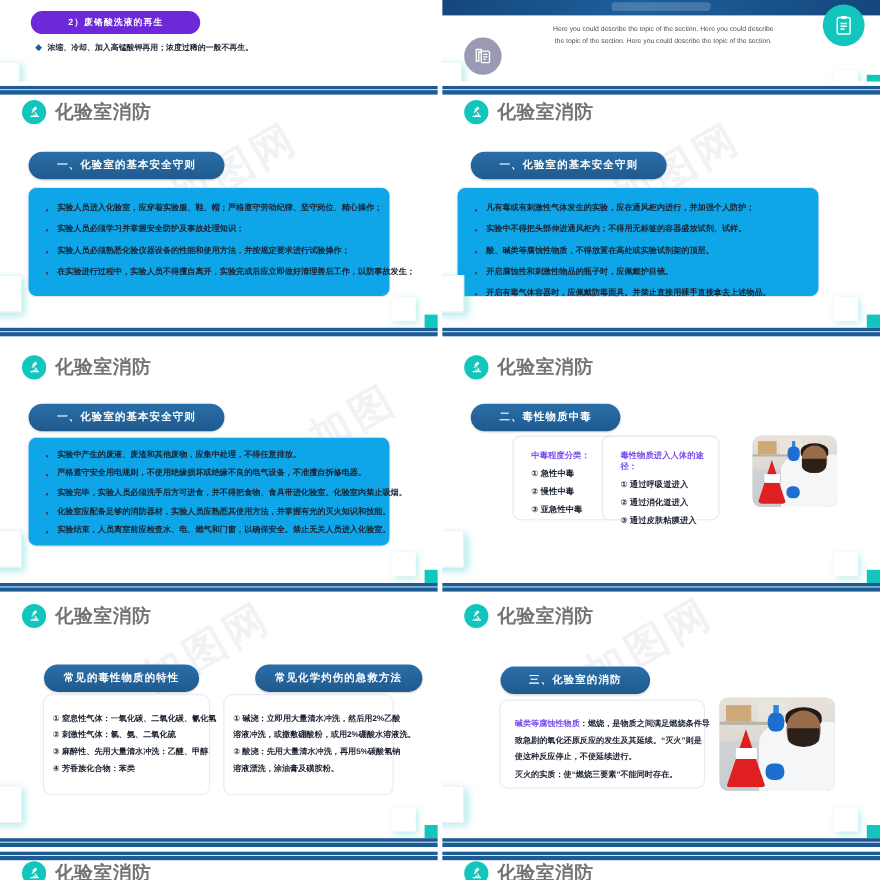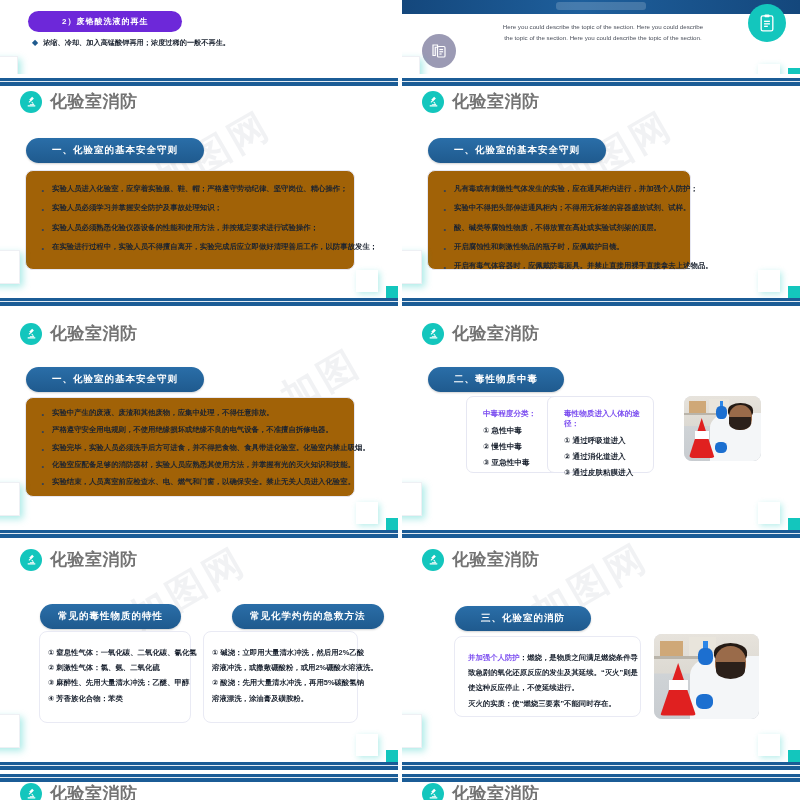--- a/index.html
+++ b/index.html
@@ -54,21 +54,21 @@
     padding: 6px 26px;
     border-radius: 14px;
     letter-spacing: 1px;
     white-space: nowrap;
     box-shadow: 0 1px 2px rgba(0,0,0,.18);
   }
 
   
   .card {
     position: relative;
-    background: #a16207;
+    background: #0ea5e9;
     border: 1px solid #e6e7f2;
     border-radius: 8px;
   }
   .card::after {
     content: "";
     position: absolute; left: 5px; top: 5px; right: -5px; bottom: -5px;
     background: #8055f5; border-radius: 8px; z-index: -1;
   }
   .card-wrap { position: relative; z-index: 1; }
 
@@ -248,21 +248,21 @@
           <path d="M13.2 3.2l3.2 3.2-5.4 5.4-3.2-3.2zM6.6 12.9l3.1-3.1 1.3 1.3-3.1 3.1zM5 19h14v2H5zM9 17h8v1.4H9zM12.5 12.6c2 .6 3.2 2.3 3.2 4.4h-1.6c0-1.6-1-2.7-2.4-3.1z"></path>
         </svg>
       </span>
       <span class="s-title">化验室消防</span>
     </div>
 
     <div style="position:absolute; left:26px; top:60px;">
       <span class="pill">一、化验室的基本安全守则</span>
     </div>
 
-    <div class="card" style="position:absolute; left:25px; top:92px; width:264px; height:100px;">
+    <div class="card" style="position:absolute; left:13px; top:92px; width:330px; height:100px;">
       <div class="card-wrap" style="padding:13px 10px 0 12px;">
         <ul class="bullets">
           <li>凡有毒或有刺激性气体发生的实验，应在通风柜内进行，并加强个人防护；</li>
           <li>实验中不得把头部伸进通风柜内；不得用无标签的容器盛放试剂、试样。</li>
           <li>酸、碱类等腐蚀性物质，不得放置在高处或实验试剂架的顶层。</li>
           <li>开启腐蚀性和刺激性物品的瓶子时，应佩戴护目镜。</li>
           <li>开启有毒气体容器时，应佩戴防毒面具。并禁止直接用裸手直接拿去上述物品。</li>
         </ul>
       </div>
     </div>
@@ -415,21 +415,21 @@
       </span>
       <span class="s-title">化验室消防</span>
     </div>
 
     <div style="position:absolute; left:53px; top:64px;">
       <span class="pill">三、化验室的消防</span>
     </div>
 
     <div class="softcard" style="position:absolute; left:52px; top:94px; width:187px; height:81px;">
       <div style="padding:13px 0 0 13px;">
-        <div class="sc-line"><span class="hl">并加强个人防护</span><span>：燃烧，是物质之间满足燃烧条件导</span></div>
+        <div class="sc-line"><span class="hl">碱类等腐蚀性物质</span><span>：燃烧，是物质之间满足燃烧条件导</span></div>
         <div class="sc-line">致急剧的氧化还原反应的发生及其延续。“灭火”则是</div>
         <div class="sc-line">使这种反应停止，不使延续进行。</div>
         <div class="sc-line">灭火的实质：使“燃烧三要素”不能同时存在。</div>
       </div>
     </div>
 
     <div class="photo" style="position:absolute; left:252px; top:92px; width:105px; height:85px;">
       <div class="shelfbg"></div>
         <div class="shelf1"></div>
       <div class="box1"></div>

